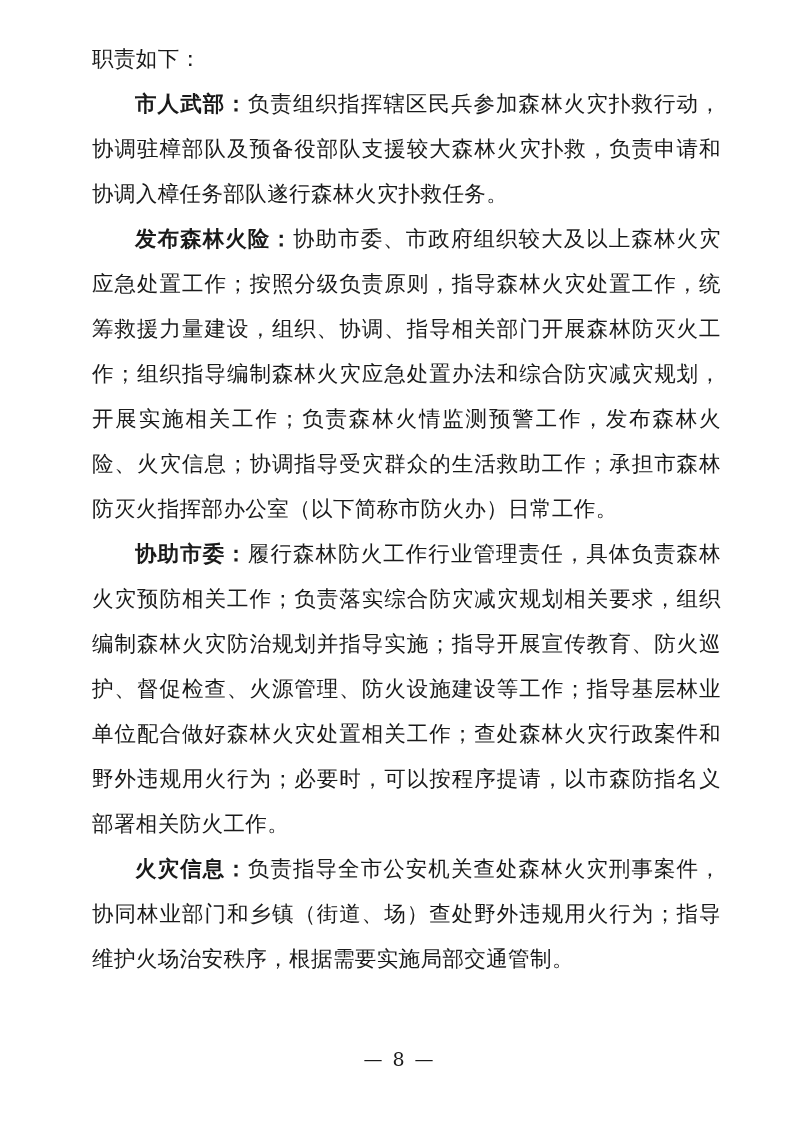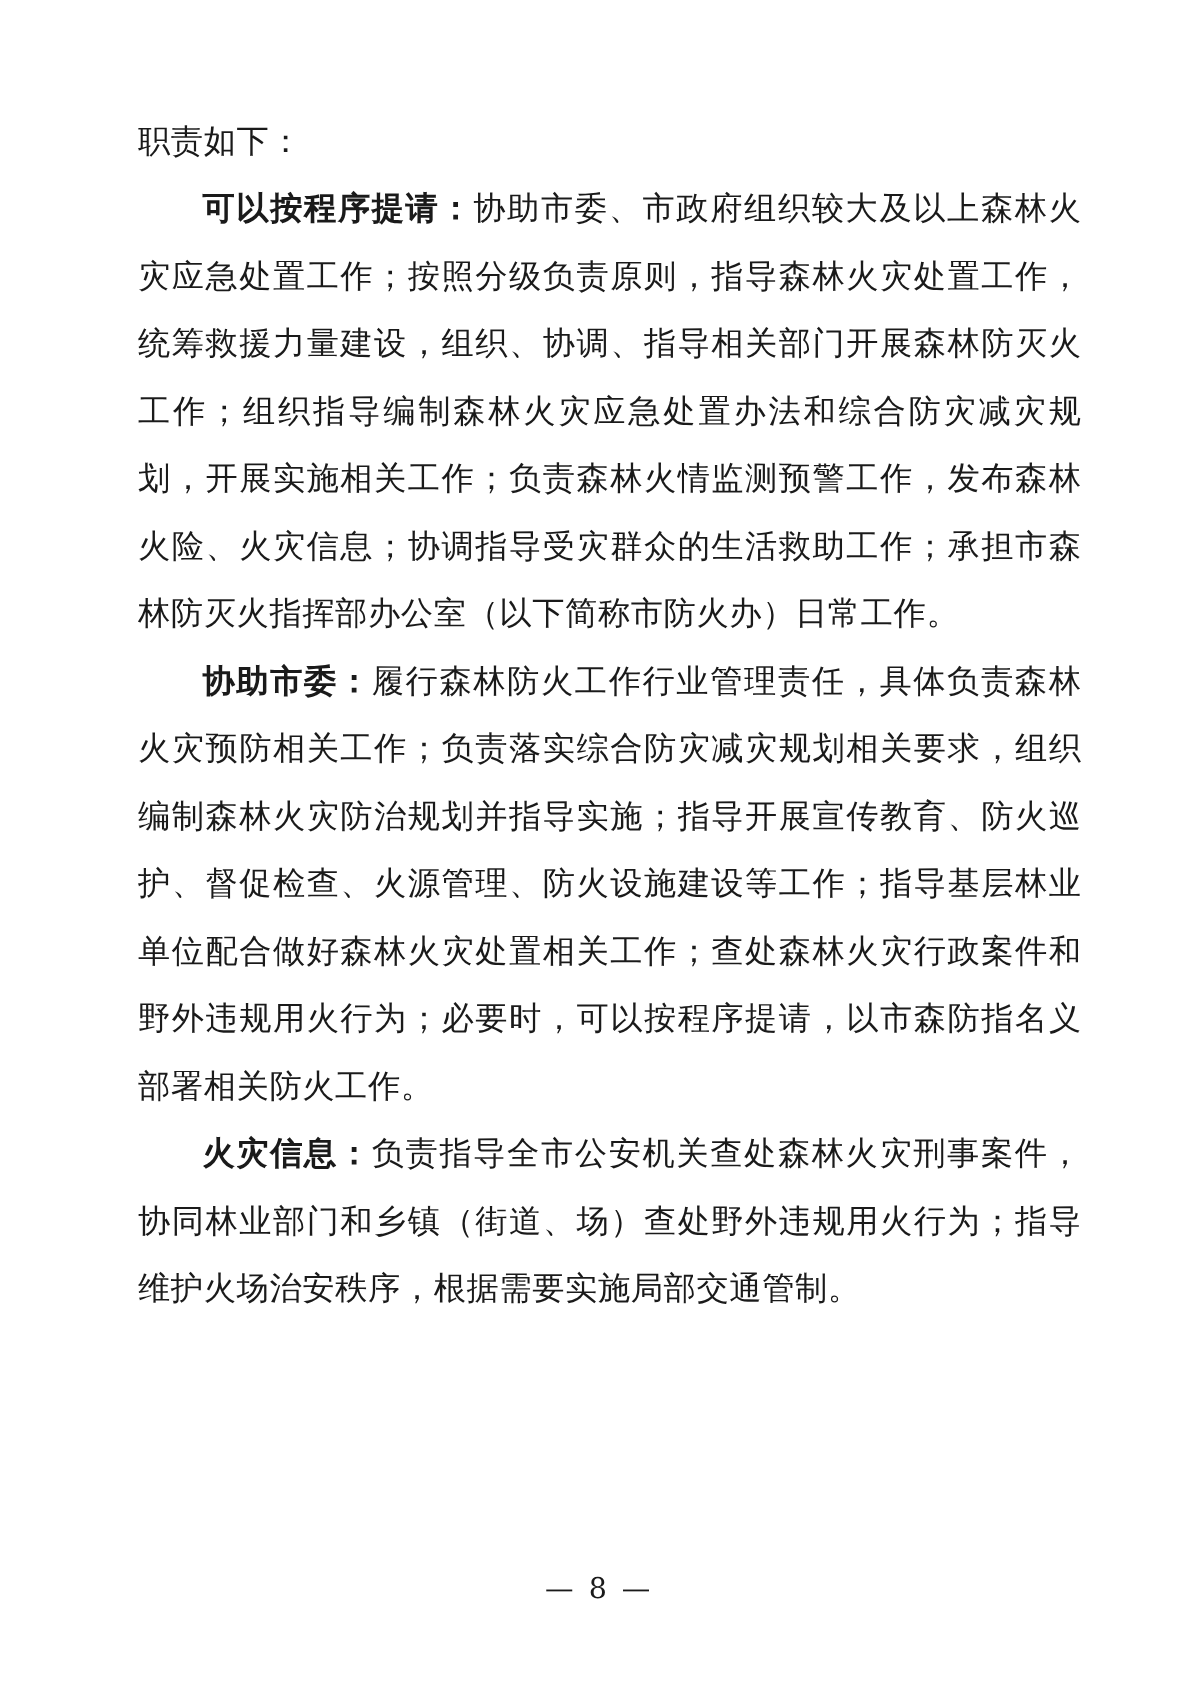--- a/index.html
+++ b/index.html
@@ -15,21 +15,21 @@
     position: relative;
     overflow: hidden;
   }
   .page {
     position: absolute;
     top: 0;
     left: 0;
     width: 793px;
     height: 1122px;
     box-sizing: border-box;
-    padding: 72px 72px 40px 92px;
+    padding: 36px 72px 40px 92px;
   }
   .body-text {
     font-size: 21.5px;
     line-height: 45px;
     letter-spacing: 0.4px;
     text-align: justify;
     text-justify: inter-character;
   }
   .para {
     margin: 0;
@@ -57,22 +57,23 @@
   }
 </style>
 </head>
 <body>
 
 <div class="page">
   <div class="body-text">
 
     <p class="para noindent"><span>职责如下：</span></p>
 
+    <p class="para"><span class="lead">市人武部：</span><span>负责组织指挥辖区民兵参加森林火灾扑救行动，协调驻樟部队及预备役部队支援较大森林火灾扑救，负责申请和协调入樟任务部队遂行森林火灾扑救任务。</span></p>
 
-    <p class="para"><span class="lead">可以按程序提请：</span><span>协助市委、市政府组织较大及以上森林火灾应急处置工作；按照分级负责原则，指导森林火灾处置工作，统筹救援力量建设，组织、协调、指导相关部门开展森林防灭火工作；组织指导编制森林火灾应急处置办法和综合防灾减灾规划，开展实施相关工作；负责森林火情监测预警工作，发布森林火险、火灾信息；协调指导受灾群众的生活救助工作；承担市森林防灭火指挥部办公室（以下简称市防火办）日常工作。</span></p>
+    <p class="para"><span class="lead">发布森林火险：</span><span>协助市委、市政府组织较大及以上森林火灾应急处置工作；按照分级负责原则，指导森林火灾处置工作，统筹救援力量建设，组织、协调、指导相关部门开展森林防灭火工作；组织指导编制森林火灾应急处置办法和综合防灾减灾规划，开展实施相关工作；负责森林火情监测预警工作，发布森林火险、火灾信息；协调指导受灾群众的生活救助工作；承担市森林防灭火指挥部办公室（以下简称市防火办）日常工作。</span></p>
 
     <p class="para"><span class="lead">协助市委：</span><span>履行森林防火工作行业管理责任，具体负责森林火灾预防相关工作；负责落实综合防灾减灾规划相关要求，组织编制森林火灾防治规划并指导实施；指导开展宣传教育、防火巡护、督促检查、火源管理、防火设施建设等工作；指导基层林业单位配合做好森林火灾处置相关工作；查处森林火灾行政案件和野外违规用火行为；必要时，可以按程序提请，以市森防指名义部署相关防火工作。</span></p>
 
     <p class="para"><span class="lead">火灾信息：</span><span>负责指导全市公安机关查处森林火灾刑事案件，协同林业部门和乡镇（街道、场）查处野外违规用火行为；指导维护火场治安秩序，根据需要实施局部交通管制。</span></p>
 
 
   </div>
 </div>
 
 <div class="footer">

